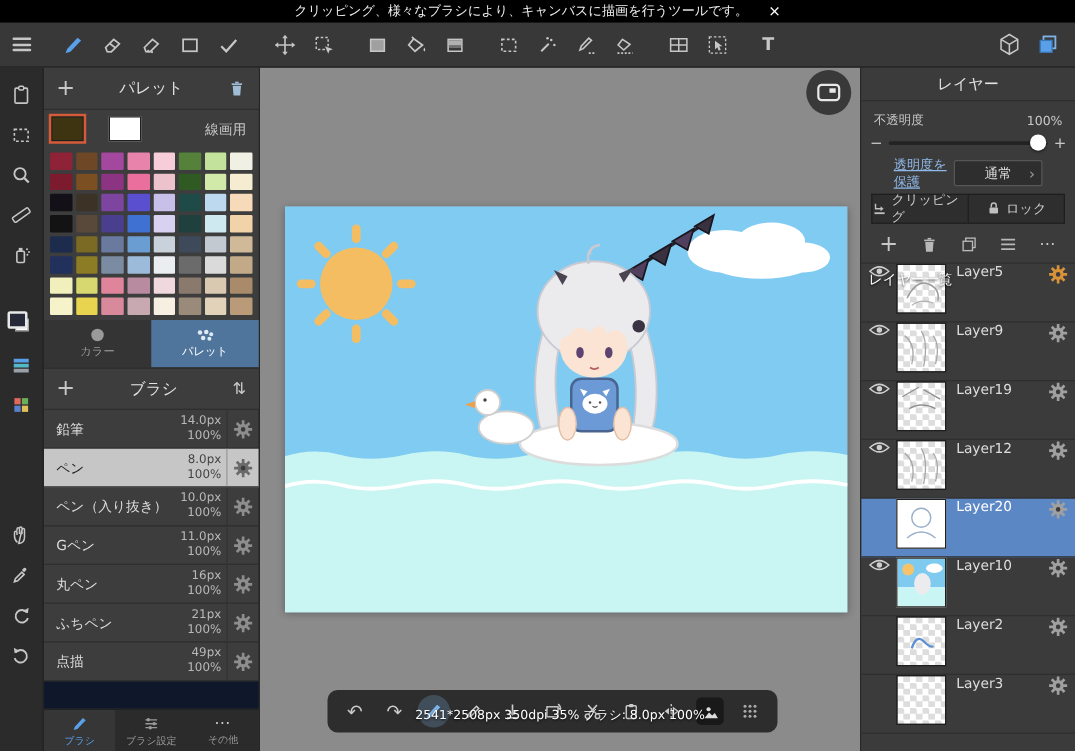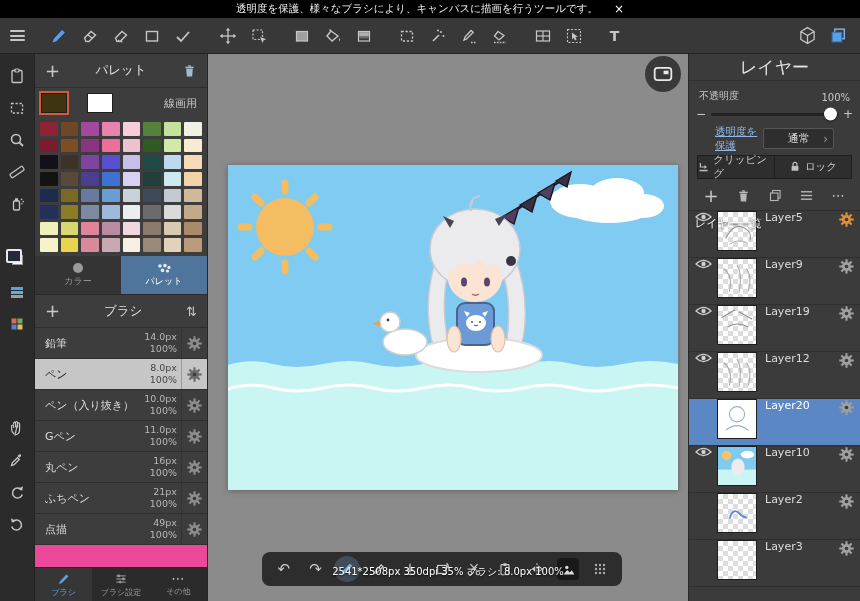--- a/index.html
+++ b/index.html
@@ -42,21 +42,21 @@
   .cname{flex:1;text-align:right;color:#c8c8c8;font-size:11px;padding-right:4px}
   .pgrid{height:138px;flex:0 0 auto;display:grid;grid-template-columns:repeat(8,1fr);
     grid-template-rows:repeat(8,1fr);gap:3px;padding:4px 5px}
   .pcell{border-radius:1px}
   .ptabs{height:38px;display:flex;flex:0 0 auto;background:#2e2e2e}
   .ptab{flex:1;display:flex;flex-direction:column;align-items:center;justify-content:center;gap:2px;
     font-size:9px;color:#9a9a9a;background:#343434}
   .ptab.active{background:#50759c;color:#fff}
   .ptab-circle{width:10px;height:10px;border-radius:50%;background:#9a9a9a;display:inline-block}
   .bhead{border-top:1px solid #2a2a2a}
-  .brush-list{flex:1;background:#ec4899;overflow:hidden}
+  .brush-list{flex:1;background:#0f172a;overflow:hidden}
   .brow{height:31px;display:flex;align-items:stretch;background:#3d3d3d;border-bottom:1px solid #2f2f2f}
   .bname{flex:1;display:flex;align-items:center;padding-left:10px;font-size:11px;color:#ddd;
     white-space:nowrap;overflow:hidden}
   .bmeta{width:46px;display:flex;flex-direction:column;align-items:flex-end;justify-content:center;
     font-size:9.5px;color:#b8b8b8;line-height:1.3;padding-right:4px}
   .bgear{width:26px;display:flex;align-items:center;justify-content:center;border-left:1px solid #333}
   .brow.sel{background:#c6c6c6}
   .brow.sel .bname{color:#222}
   .brow.sel .bmeta{color:#444}
   .brow.sel .bgear{border-left-color:#9a9a9a}
@@ -76,21 +76,21 @@
   .qbtn{width:26px;height:26px;display:flex;align-items:center;justify-content:center}
   .qbtn.qsel{background:rgba(120,165,210,.28);border-radius:50%}
   .qtxt{font-size:15px;color:#ccc;line-height:1}
   .qimgbox{width:22px;height:22px;background:#191919;border-radius:4px;display:flex;align-items:center;justify-content:center}
   .statusbar{position:absolute;left:0;top:511px;width:480px;text-align:center;font-size:10px;color:#fff;
     text-shadow:0 1px 2px rgba(0,0,0,.9);z-index:16;pointer-events:none}
   
   .right-panel{position:absolute;left:688px;top:54px;width:172px;height:547px;background:#3b3b3b;
     border-left:1px solid #282828;display:flex;flex-direction:column;z-index:20}
   .lhead{height:27px;display:flex;align-items:center;justify-content:center;color:#e2e2e2;
-    font-size:17px;border-bottom:1px solid #2f2f2f;flex:0 0 auto}
+    font-size:12px;border-bottom:1px solid #2f2f2f;flex:0 0 auto}
   .oprow{height:22px;display:flex;align-items:flex-end;padding:3px 10px 0;color:#c8c8c8;font-size:10px;flex:0 0 auto}
   .oprow .val{margin-left:auto}
   .slrow{height:22px;display:flex;align-items:center;padding:0 7px;gap:5px;color:#c8c8c8;
     font-size:12px;flex:0 0 auto}
   .sltrack{flex:1;height:3px;background:#232323;border-radius:2px;position:relative}
   .slknob{position:absolute;right:1px;top:50%;transform:translateY(-50%);width:13px;height:13px;
     border-radius:50%;background:#fff;box-shadow:0 1px 2px rgba(0,0,0,.55)}
   .moderow{height:27px;display:flex;align-items:center;padding:0 26px;flex:0 0 auto}
   .alpha-link{font-size:10.5px;color:#8fb8e8;text-decoration:underline}
   .modebtn{margin-left:auto;width:92px;height:21px;background:#2e2e2e;border:1px solid #565656;
@@ -115,21 +115,21 @@
   .lthumb svg{width:100%;height:100%}
   .lname{flex:1;padding-left:8px;font-size:11px;color:#ddd;white-space:nowrap;overflow:hidden}
   .lgear{width:27px;display:flex;justify-content:center;flex:0 0 auto}
   .lrow.sel{background:#5b87c5}
   .lrow.sel .lname{color:#fff}
 </style>
 </head>
 <body>
 
 <div class="banner">
-  <span>透明度を保護、様々なブラシにより、キャンバスに描画を行うツールです。</span>
+  <span>クリッピング、様々なブラシにより、キャンバスに描画を行うツールです。</span>
   <span class="bclose">×</span>
 </div>
 
 <div class="toolbar">
   <span class="tbtn menu hbars">
       <i>
         <span></span>
         <span></span>
         <span></span>
       </i>

